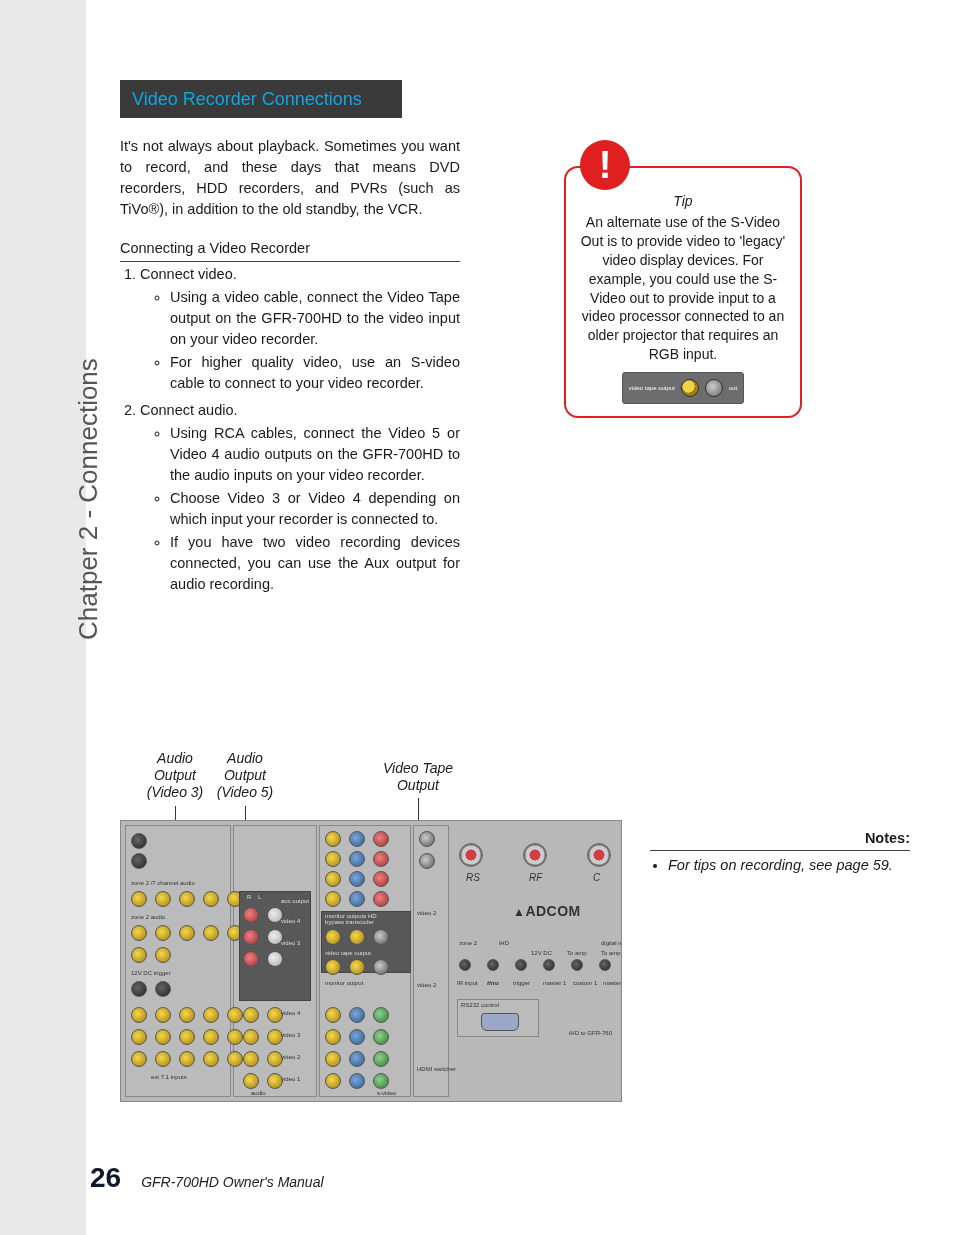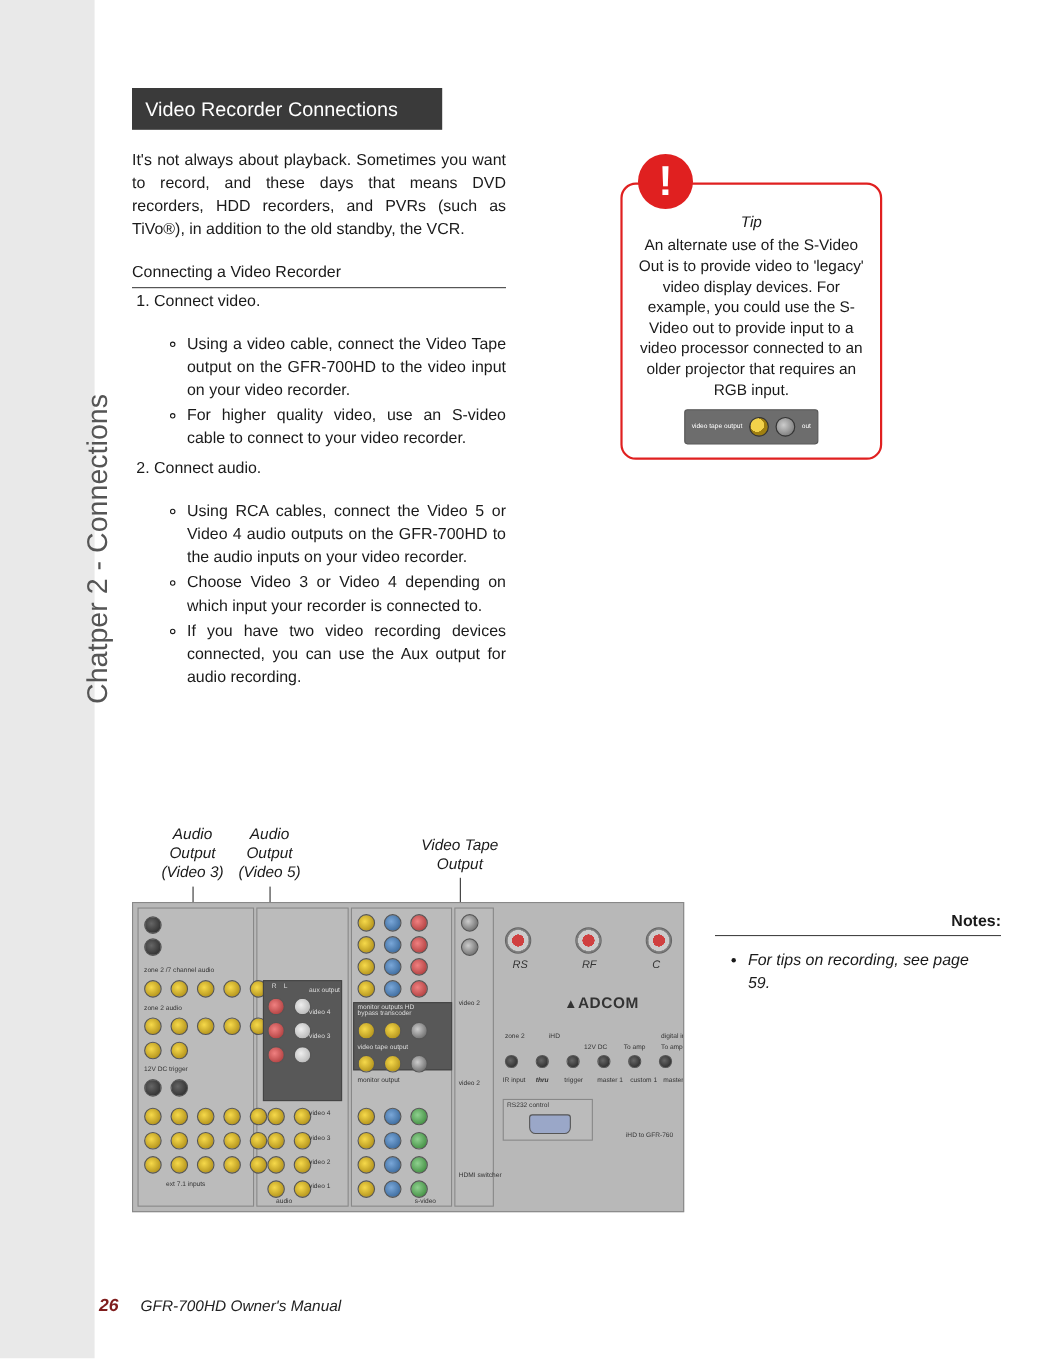--- a/index.html
+++ b/index.html
@@ -36,21 +36,21 @@
     white-space: nowrap;
     font-weight: 400;
   }
   .content {
     position: relative;
     margin-left: 10px;
   }
   .section-bar {
     display: inline-block;
     background: #3a3a3a;
-    color: #ffffff;
+    color: #0ea5e9;
     font-size: 18px;
     font-weight: 500;
     padding: 6px 40px 6px 12px;
     margin: 40px 0 18px 0;
   }
   .two-col {
     display: flex;
     gap: 34px;
     align-items: flex-start;
   }
@@ -65,21 +65,21 @@
     padding-bottom: 2px;
     margin: 0 0 2px 0;
     display: block;
   }
   ol.steps {
     margin: 0;
     padding-left: 20px;
   }
   ol.steps > li { margin-bottom: 0; text-align: justify; }
   ul.bullets {
-    margin: 18px 0 6px 0;
+    margin: 2px 0 6px 0;
     padding-left: 30px;
     text-align: justify;
   }
   ul.bullets li { margin-bottom: 2px; }
 
   .col-right { flex: 1; }
 
   .tip-box {
     position: relative;
     width: 210px;
@@ -203,36 +203,35 @@
   }
   .notes-head {
     font-weight: bold;
     border-bottom: 1px solid #444;
     padding-bottom: 1px;
     display: block;
     margin-bottom: 4px;
     text-align: right;
   }
   .notes-block ul {
-    margin: 12px; padding-left: 18px; font-style: italic;
+    margin: 0; padding-left: 18px; font-style: italic;
   }
 
   .footer {
     position: absolute;
     left: 90px;
     bottom: 36px;
     display: flex;
     align-items: baseline;
     gap: 20px;
   }
   .footer .pg {
-    font-size: 16px;
+    font-size: 28px;
     font-weight: bold;
-    font-style: italic;
-    color: #7f1d1d;
+    color: #0f172a;
   }
   .footer .man {
     font-style: italic;
     font-size: 14px;
     color: #222;
   }
 
   
   .leader {
     position: absolute;

